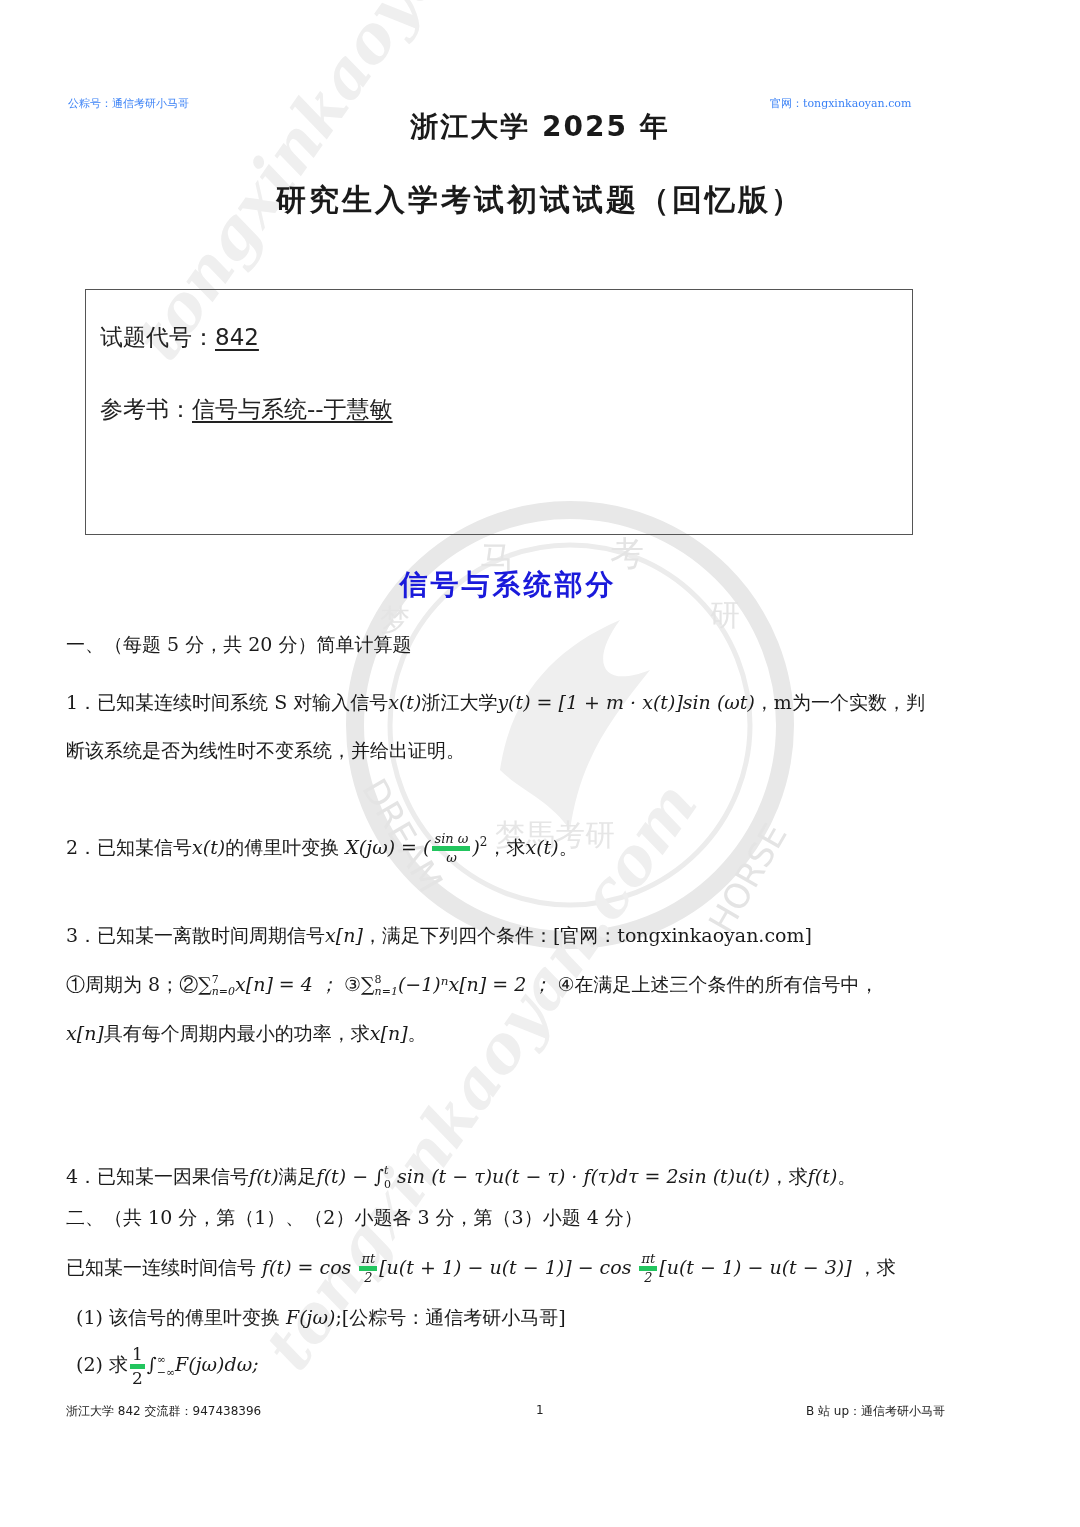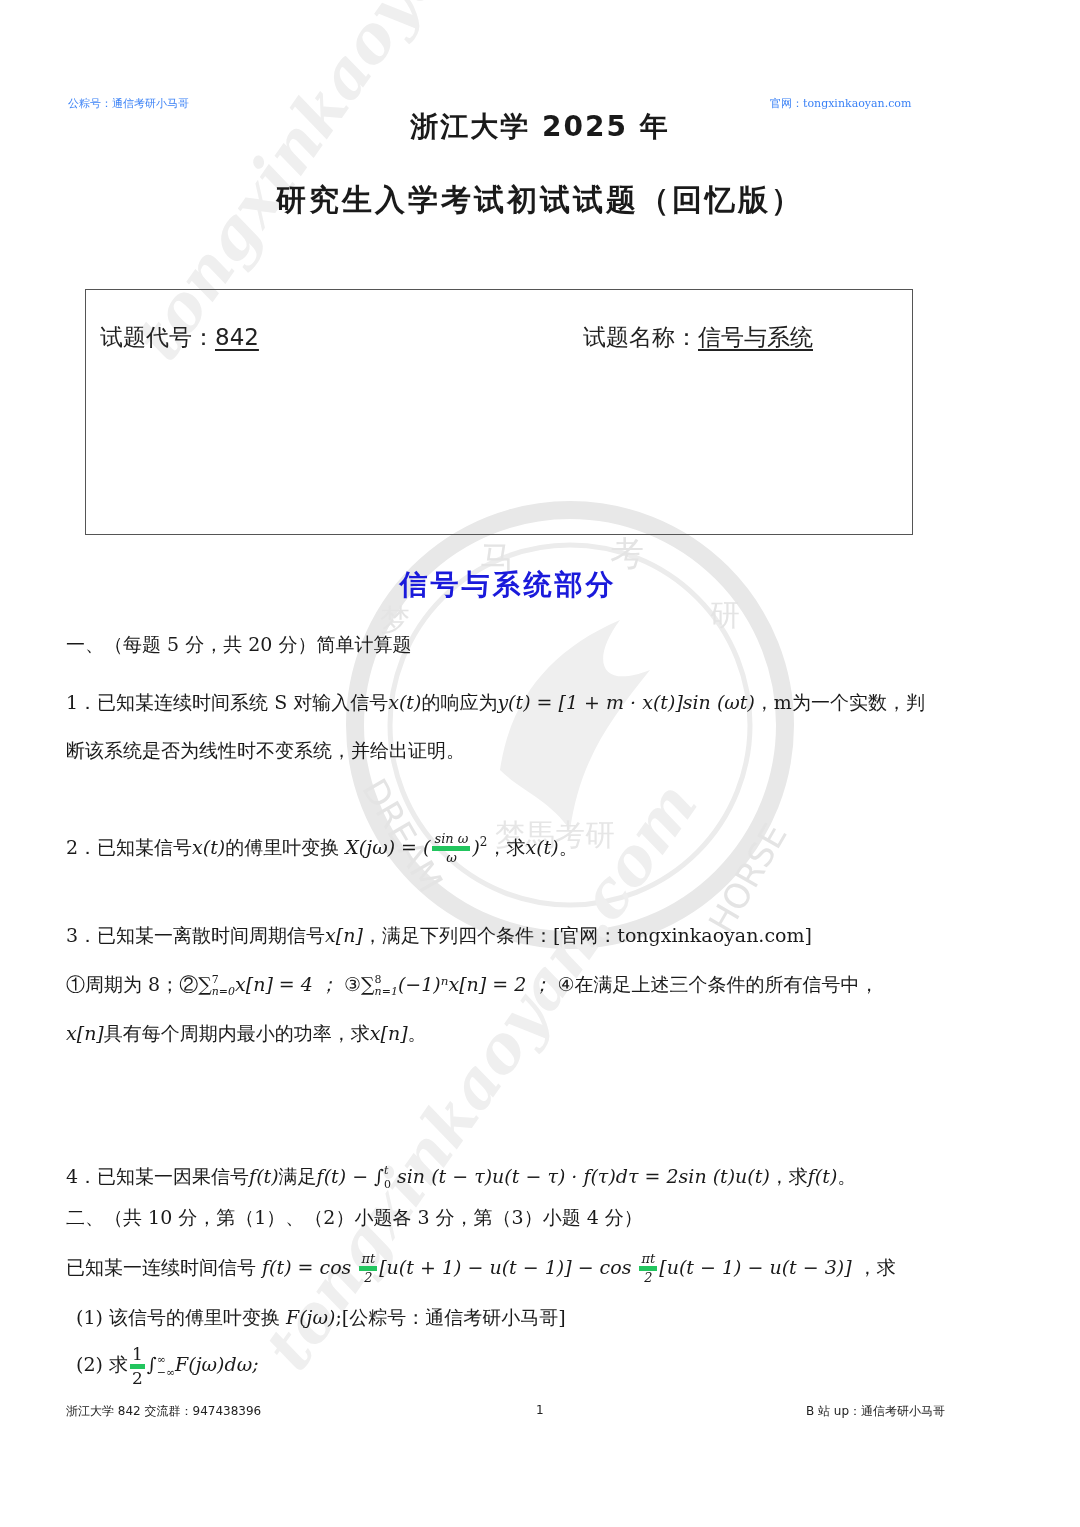--- a/index.html
+++ b/index.html
@@ -47,31 +47,31 @@
 <div class="abs hdr" style="left:68px;">公粽号：通信考研小马哥</div>
 <div class="abs hdr" style="left:770px;">官网：tongxinkaoyan.com</div>
 
 <div class="abs title1">浙江大学 2025 年</div>
 <div class="abs title2">研究生入学考试初试试题（回忆版）</div>
 
 <div class="abs infobox">
   <div class="abs info-line" style="left:14px;top:32px;">
     <span>试题代号：</span><span class="u">842</span>
   </div>
-  <div class="abs info-line" style="left:497px;top:32px;">
-    <span>试题名称：</span><span class="u">信号与系统</span>
+  <div class="abs info-line" style="left:14px;top:104px;">
+    <span>参考书：</span><span class="u">信号与系统--于慧敏</span>
   </div>
 </div>
 
 <div class="abs section-title">信号与系统部分</div>
 
 <div class="abs txt" style="left:66px;top:632px;">一、（每题 5 分，共 20 分）简单计算题</div>
 
 <div class="abs txt" style="left:66px;top:690px;">
-  <span>1．已知某连续时间系统 S 对输入信号</span><span class="math">x(t)</span><span>的响应为</span><span class="math">y(t) = [1 + m · x(t)]sin (ωt)</span><span>，m为一个实数，判</span>
+  <span>1．已知某连续时间系统 S 对输入信号</span><span class="math">x(t)</span><span>浙江大学</span><span class="math">y(t) = [1 + m · x(t)]sin (ωt)</span><span>，m为一个实数，判</span>
 </div>
 <div class="abs txt" style="left:66px;top:738px;">断该系统是否为线性时不变系统，并给出证明。</div>
 
 <div class="abs txt" style="left:66px;top:832px;">
   <span>2．已知某信号</span><span class="math">x(t)</span><span>的傅里叶变换 </span><span class="math">X(jω) = (</span><span class="frac math"><span class="num">sin ω</span><span class="den">ω</span></span><span class="math">)</span><span class="sup">2</span><span>，求</span><span class="math">x(t)</span><span>。</span>
 </div>
 
 <div class="abs txt" style="left:66px;top:923px;">
   <span>3．已知某一离散时间周期信号</span><span class="math">x[n]</span><span>，满足下列四个条件：[官网：tongxinkaoyan.com]</span>
 </div>

